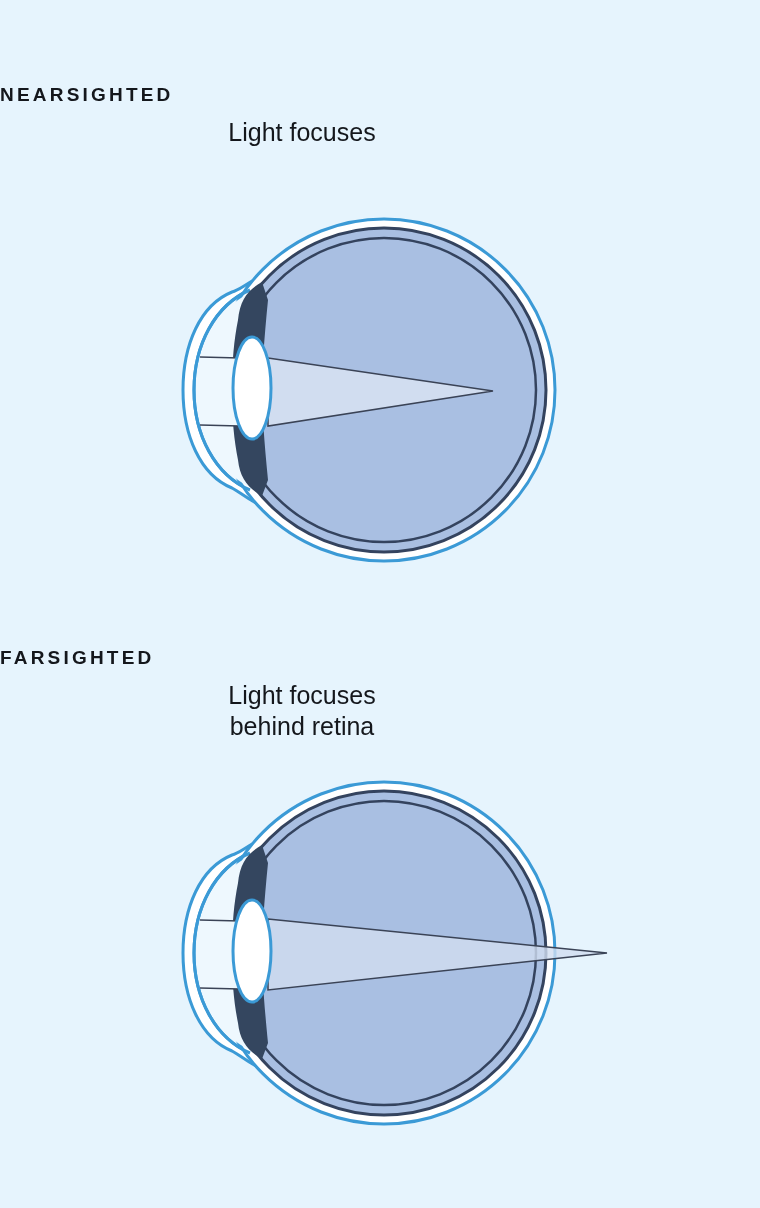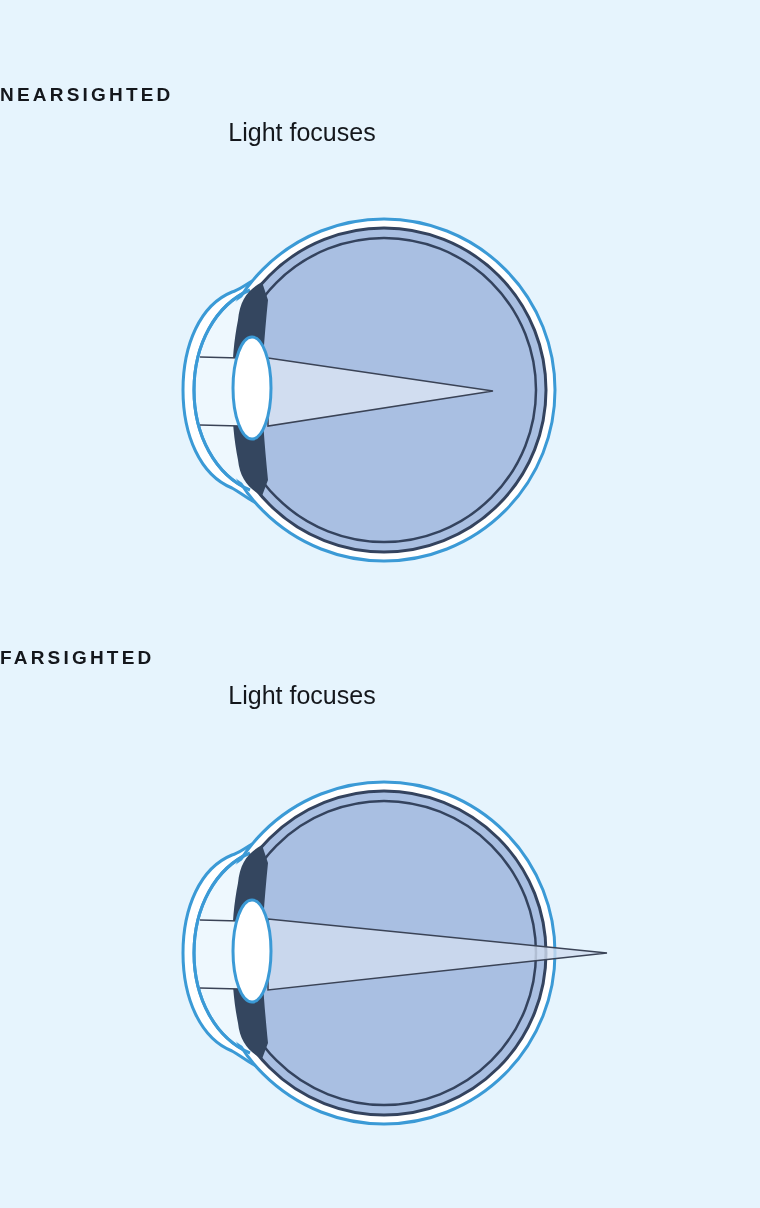--- a/index.html
+++ b/index.html
@@ -55,20 +55,21 @@
     <polygon points="268,358 493,391 268,426" fill="#D1DDF0" stroke="#3A4356" stroke-width="1.5" stroke-linejoin="miter"></polygon>
 
     <ellipse cx="252" cy="388" rx="19" ry="51" fill="#FFFFFF" stroke="#3B9AD6" stroke-width="3"></ellipse>
   </svg>
 </div>
 
 <div class="panel far">
   <div class="title">FARSIGHTED</div>
   <div class="caption">
     <div>Light focuses</div>
+    <div>behind retina</div>
   </div>
   <svg class="eye" width="760" height="645" viewBox="0 0 760 645">
     <path d="M262 276 C 245 284, 240 290, 232 292 C 200 305, 183 345, 183 390 C 183 435, 200 475, 232 488 C 240 492, 245 498, 262 506" fill="#FFFFFF" stroke="#3B9AD6" stroke-width="3"></path>
     <path d="M250 290 C 215 305, 194 345, 194 390 C 194 435, 215 475, 250 490 Z" fill="#EEF8FE" stroke="#3B9AD6" stroke-width="3"></path>
     <circle cx="384" cy="390" r="171" fill="#FFFFFF" stroke="#3B9AD6" stroke-width="3"></circle>
     <circle cx="384" cy="390" r="162" fill="#A9BFE2" stroke="#34435E" stroke-width="3"></circle>
     <circle cx="384" cy="390" r="152" fill="none" stroke="#34435E" stroke-width="2.5"></circle>
     <path d="M252 292 C 218 307, 196 345, 196 390 C 196 435, 218 473, 252 488 L 262 488 L 262 292 Z" fill="#EEF8FE"></path>
     <path d="M250 290 C 215 305, 194 345, 194 390 C 194 435, 215 475, 250 490" fill="none" stroke="#3B9AD6" stroke-width="3"></path>
     <path d="M262 282 L 268 300 C 264 340, 262 370, 262 390 C 262 410, 264 440, 268 480 L 262 496 C 248 488, 240 478, 238 460 C 234 440, 232 420, 232 390 C 232 360, 234 340, 238 320 C 240 300, 248 290, 262 282 Z" fill="#34465F"></path>

